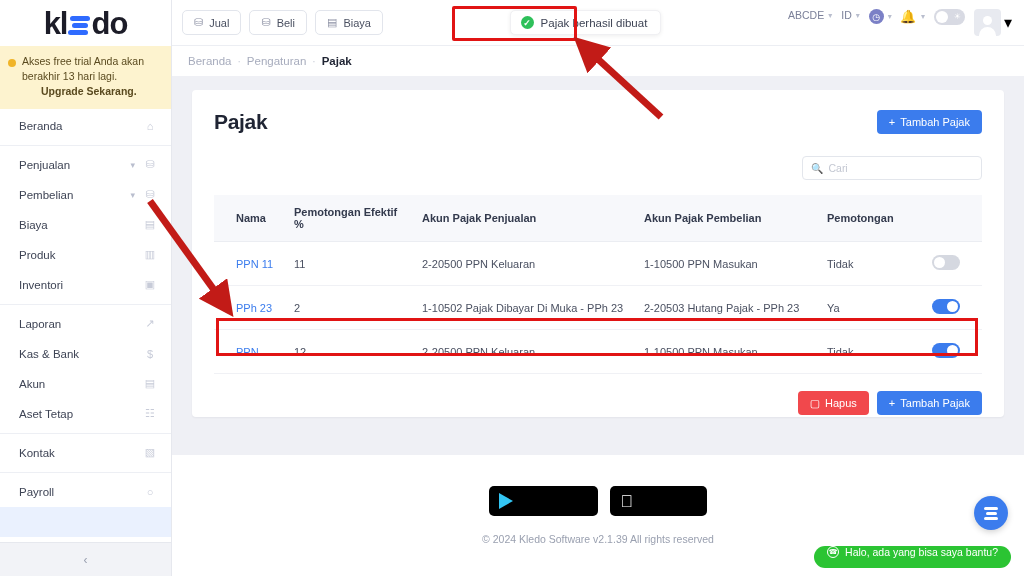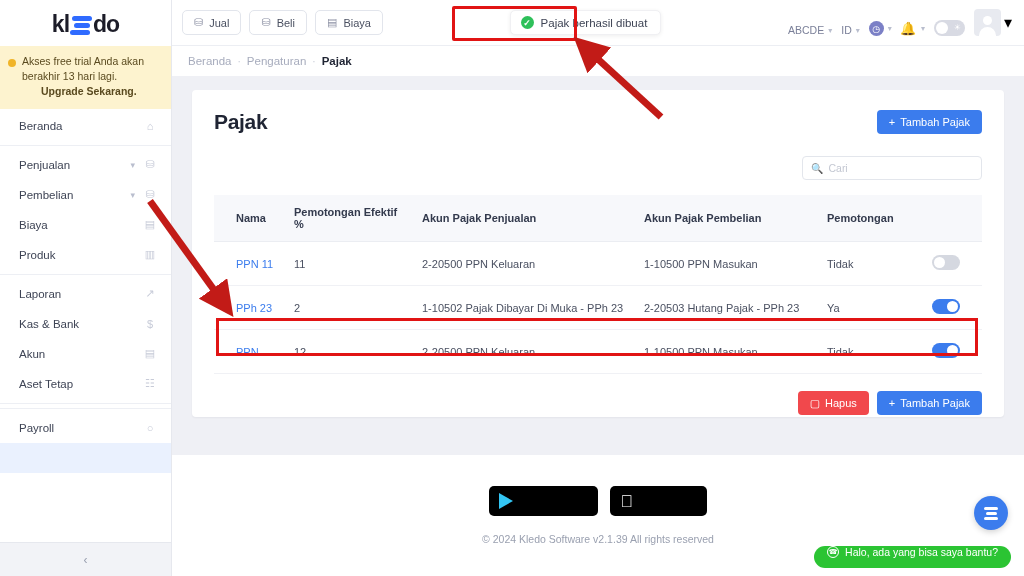--- a/index.html
+++ b/index.html
@@ -17,21 +17,21 @@
     width: 172px; height: 576px;
     background: #ffffff;
     border-right: 1px solid #e6e8ee;
     display: flex; flex-direction: column;
   }
   .logo-wrap {
     height: 46px; display: flex; align-items: center; justify-content: center;
     padding-top: 2px;
   }
   .logo {
-    font-size: 23px; font-weight: bold; color: #1c1c28;
+    font-size: 31px; font-weight: bold; color: #1c1c28;
     letter-spacing: -1px; display: flex; align-items: center;
   }
   .logo .bars {
     display: inline-flex; flex-direction: column; gap: 2px;
     margin: 0 1px; transform: translateY(1px);
   }
   .logo .bars i {
     display: block; height: 5px; border-radius: 3px; background: #2f6bff;
   }
   .logo .bars i:nth-child(1) { width: 20px; margin-left: 2px; }
@@ -99,21 +99,21 @@
   .toast .ok {
     width: 13px; height: 13px; border-radius: 50%; background: #2ec05a;
     color: #fff; font-size: 9px; display: flex; align-items: center;
     justify-content: center; font-weight: bold;
   }
   .toast-hl {
     position: absolute; left: 452px; top: 6px; width: 125px; height: 35px;
     border: 3px solid #e11414; border-radius: 2px; pointer-events: none;
   }
 
-  .top-right { display: flex; align-items: flex-end; gap: 9px; }
+  .top-right { display: flex; align-items: flex-start; gap: 9px; }
   .tr-item {
     display: flex; align-items: center; gap: 4px;
     font-size: 10.5px; color: #7b8099; cursor: pointer;
   }
   .tr-item .caret { font-size: 8px; color: #b9bece; }
   .circ-icon {
     width: 15px; height: 15px; border-radius: 50%; background: #7b80c6;
     display: flex; align-items: center; justify-content: center;
     color: #fff; font-size: 9px;
   }
@@ -307,38 +307,46 @@
         <span class="nicon">⛁</span>
       </div>
       <div class="nav-item">
         <span class="label">Biaya</span>
         <span class="nicon">▤</span>
       </div>
       <div class="nav-item">
         <span class="label">Produk</span>
         <span class="nicon">▥</span>
       </div>
+      <div class="nav-item">
+        <span class="label">Inventori</span>
+        <span class="nicon">▣</span>
+      </div>
       <div class="nav-sep"></div>
       <div class="nav-item">
         <span class="label">Laporan</span>
         <span class="nicon">↗</span>
       </div>
       <div class="nav-item">
         <span class="label">Kas &amp; Bank</span>
         <span class="nicon">$</span>
       </div>
       <div class="nav-item">
         <span class="label">Akun</span>
         <span class="nicon">▤</span>
       </div>
       <div class="nav-item">
         <span class="label">Aset Tetap</span>
         <span class="nicon">☷</span>
       </div>
       <div class="nav-sep"></div>
+      <div class="nav-item">
+        <span class="label">Kontak</span>
+        <span class="nicon">▧</span>
+      </div>
       <div class="nav-sep"></div>
       <div class="nav-item">
         <span class="label">Payroll</span>
         <span class="nicon">○</span>
       </div>
       <div class="nav-item active">
         
         
       </div>
 

